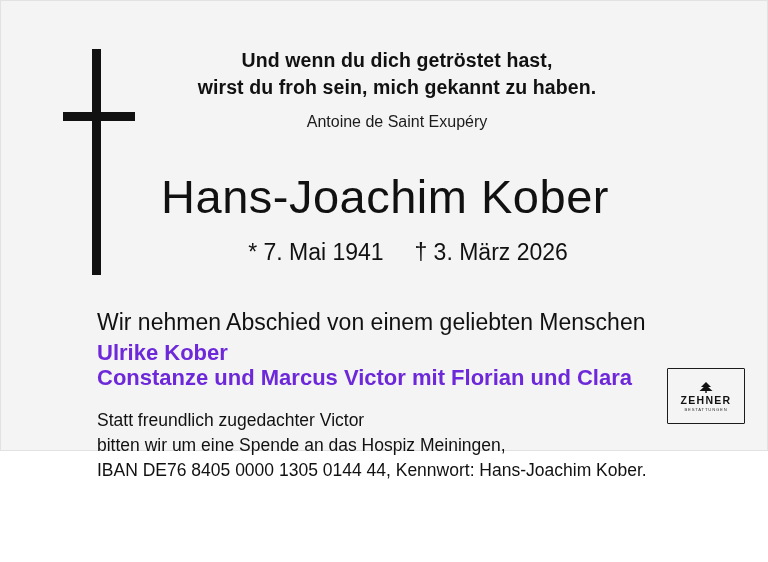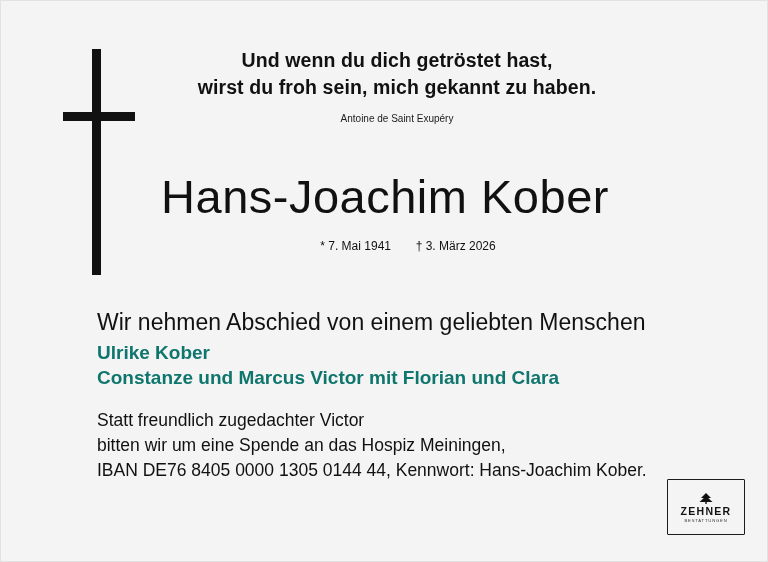--- a/index.html
+++ b/index.html
@@ -10,21 +10,21 @@
     width: 768px;
     height: 562px;
     background: #ffffff;
     font-family: "Liberation Sans", sans-serif;
     color: #1b1b1b;
     overflow: hidden;
   }
   .obituary {
     position: relative;
     width: 768px;
-    height: 562px;
+    height: 451px;
     background: #f4f4f4;
     box-sizing: border-box;
     border: 1px solid #e2e2e2;
   }
   
   .cross {
     position: absolute;
     left: 62px;
     top: 48px;
     width: 72px;
@@ -57,21 +57,21 @@
   }
   .verse .line {
     font-size: 19.5px;
     font-weight: bold;
     line-height: 27px;
     letter-spacing: 0.1px;
     color: #111111;
   }
   .verse .author {
     margin-top: 12px;
-    font-size: 10px;
+    font-size: 16px;
     font-weight: normal;
     color: #1b1b1b;
   }
 
   
   .name {
     position: absolute;
     left: 0;
     top: 166px;
     width: 768px;
@@ -82,21 +82,21 @@
     letter-spacing: 0.5px;
     color: #111111;
     box-sizing: border-box;
   }
   .dates {
     position: absolute;
     left: 0;
     top: 238px;
     width: 768px;
     text-align: center;
-    font-size: 12px;
+    font-size: 23px;
     color: #111111;
     padding-left: 46px;
     box-sizing: border-box;
   }
   .dates .sep {
     display: inline-block;
     width: 18px;
   }
 
   
@@ -108,24 +108,24 @@
   }
   .body-block .intro {
     font-size: 23px;
     line-height: 27px;
     color: #111111;
   }
   .body-block .family {
     margin-top: 4px;
   }
   .body-block .family .fline {
-    font-size: 19px;
+    font-size: 22px;
     line-height: 25px;
     font-weight: bold;
-    color: #0f766e;
+    color: #6d28d9;
   }
   .body-block .para {
     margin-top: 16px;
   }
   .body-block .para .pline {
     font-size: 17.5px;
     line-height: 25px;
     color: #111111;
   }
   .body-block .para2 {

